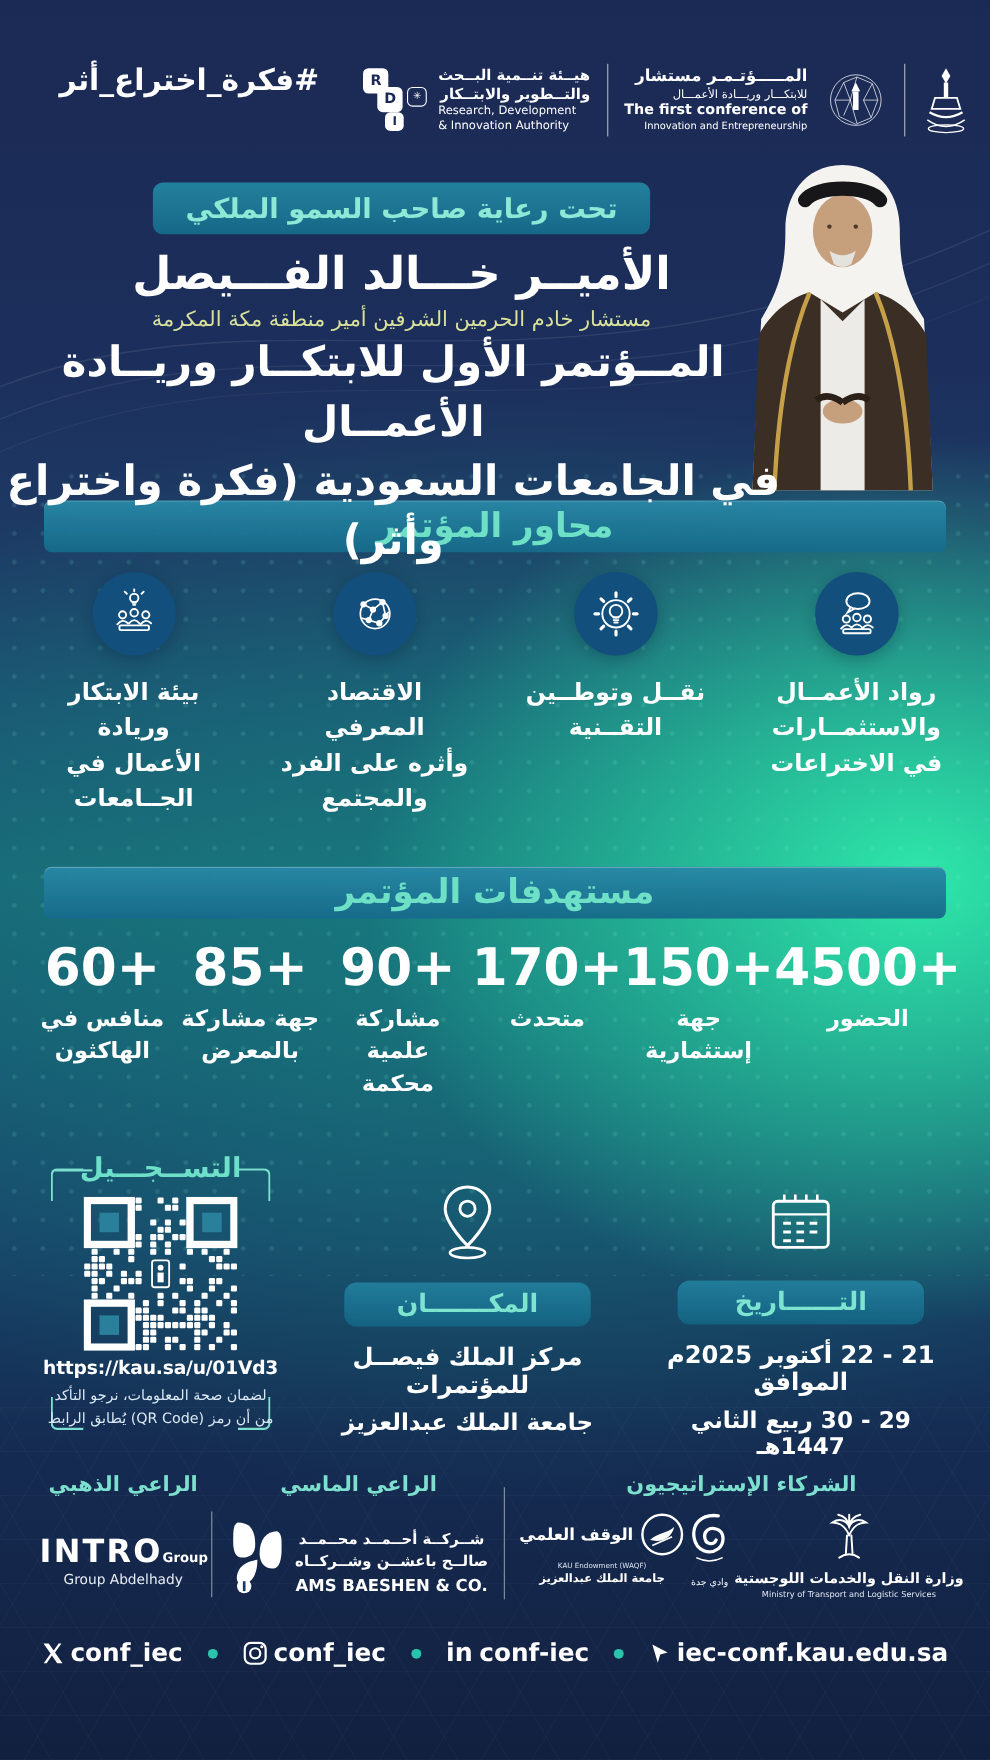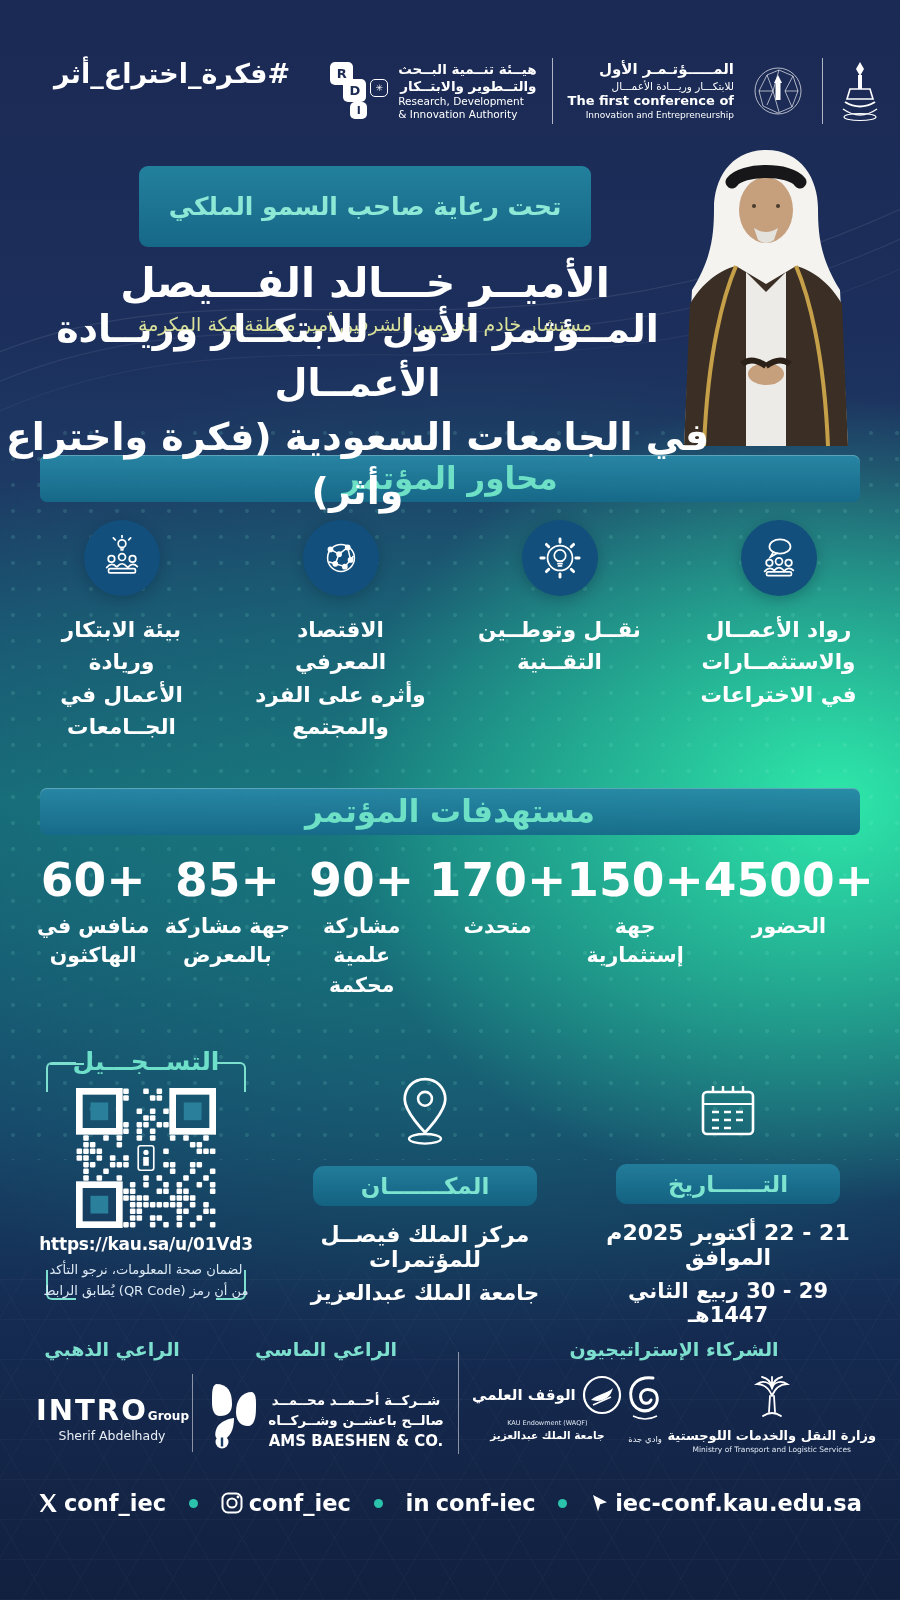--- a/index.html
+++ b/index.html
@@ -37,21 +37,21 @@
   .blk.i{left:20px;top:40px;width:17px;height:17px;font-size:11px;}
   .blk.flag{left:40px;top:17px;width:16px;height:16px;background:transparent;border:1.5px solid #fff;color:#fff;font-size:9px;}
   .conf-text{text-align:right;line-height:1.3;}
   .conf-text .ar1{font-size:15px;font-weight:bold;}
   .conf-text .ar2{font-size:10.5px;}
   .conf-text .en1{font-size:13px;font-weight:bold;direction:ltr;}
   .conf-text .en2{font-size:9px;direction:ltr;}
 
   
   .patron{position:absolute;left:15px;top:166px;width:700px;text-align:center;direction:rtl;z-index:2;}
-  .patron-badge{display:inline-block;padding:26px 30px;border-radius:9px;font-size:25px;font-weight:bold;
+  .patron-badge{display:inline-block;padding:9px 30px;border-radius:9px;font-size:25px;font-weight:bold;
     color:#8ee8d6;background:linear-gradient(180deg,rgba(35,133,160,.95),rgba(22,107,138,.95));}
   .prince-name{margin-top:12px;font-size:41px;font-weight:bold;}
   .prince-title{margin-top:6px;font-size:19px;color:#d9e19b;}
   .main-title{position:absolute;left:0;top:303px;width:715px;text-align:center;direction:rtl;
     font-size:38px;font-weight:bold;line-height:1.42;white-space:pre-line;z-index:2;}
   .prince-photo{position:absolute;right:0;top:136px;z-index:1;}
 
   
   .banner{position:absolute;left:40px;width:820px;height:47px;line-height:47px;border-radius:7px;
     text-align:center;font-size:31px;font-weight:bold;color:#6ee0c6;direction:rtl;
@@ -153,21 +153,21 @@
       <ellipse cx="22" cy="58" rx="16" ry="3.5" stroke="#fff" stroke-width="1.2" fill="none"></ellipse>
     </svg>
     <div class="vdiv"></div>
     <svg width="58" height="60" viewBox="0 0 58 60">
       <circle cx="29" cy="30" r="23" stroke="rgba(255,255,255,.75)" stroke-width=".9" fill="none"></circle>
       <path d="M10,30 L18,14 L30,9 L44,15 L49,30 L43,46 L29,52 L14,45 Z M18,14 L24,30 L18,44 M30,9 L24,30 L30,51 M44,15 L36,30 L43,46 M10,30 L24,30 M36,30 L49,30" stroke="rgba(255,255,255,.8)" stroke-width=".8" fill="none"></path>
       <rect x="26.5" y="22" width="5" height="17" fill="#fff"></rect>
       <path d="M29,14 L33,22 L25,22 Z" fill="#fff"></path>
     </svg>
     <div class="conf-text">
-      <div class="ar1">المـــــؤتـمـر الأول</div>
+      <div class="ar1">المـــــؤتـمـر مستشار</div>
       <div class="ar2">للابتكـــار وريـــادة الأعمـــال</div>
       <div class="en1">The first conference of</div>
       <div class="en2">Innovation and Entrepreneurship</div>
     </div>
     <div class="vdiv"></div>
     <div class="rdi">
       <div class="rdi-text">
         <div class="ar">هيــئة تنــمية البــحث</div>
         <div class="ar">والتــطوير والابتــكار</div>
         <div class="en">Research, Development</div>
@@ -474,21 +474,21 @@
     <div class="pill">التــــــاريخ</div>
     <div class="info-line1">21 - 22 أكتوبر 2025م الموافق</div>
     <div class="info-line2">29 - 30 ربيع الثاني 1447هـ</div>
   </div>
 
   <div class="sp-gold">
     <div class="sp-title">الراعي الذهبي</div>
     <div class="intro-logo">
       <span>INTRO</span><span class="grp">Group</span>
     </div>
-    <div class="intro-sub">Sherif Abdelhady</div>
+    <div class="intro-sub">Group Abdelhady</div>
   </div>
   <div class="sp-div sp-div1"></div>
 
   <div class="sp-diamond">
     <div class="sp-title">الراعي الماسي</div>
     <div class="diamond-row">
       <svg width="52" height="72" viewBox="0 0 52 72">
         <path d="M8,6 C20,6 24,14 24,26 C24,34 20,38 12,38 C6,38 4,32 4,24 C4,14 4,8 8,6 Z" fill="#fff"></path>
         <path d="M44,14 C34,14 28,22 28,34 C28,42 32,48 40,48 C46,48 48,40 48,30 C48,20 48,16 44,14 Z" fill="#fff"></path>
         <path d="M26,40 C26,52 22,60 14,62 C8,63 6,58 8,52 C10,45 18,41 26,40 Z" fill="#fff"></path>

